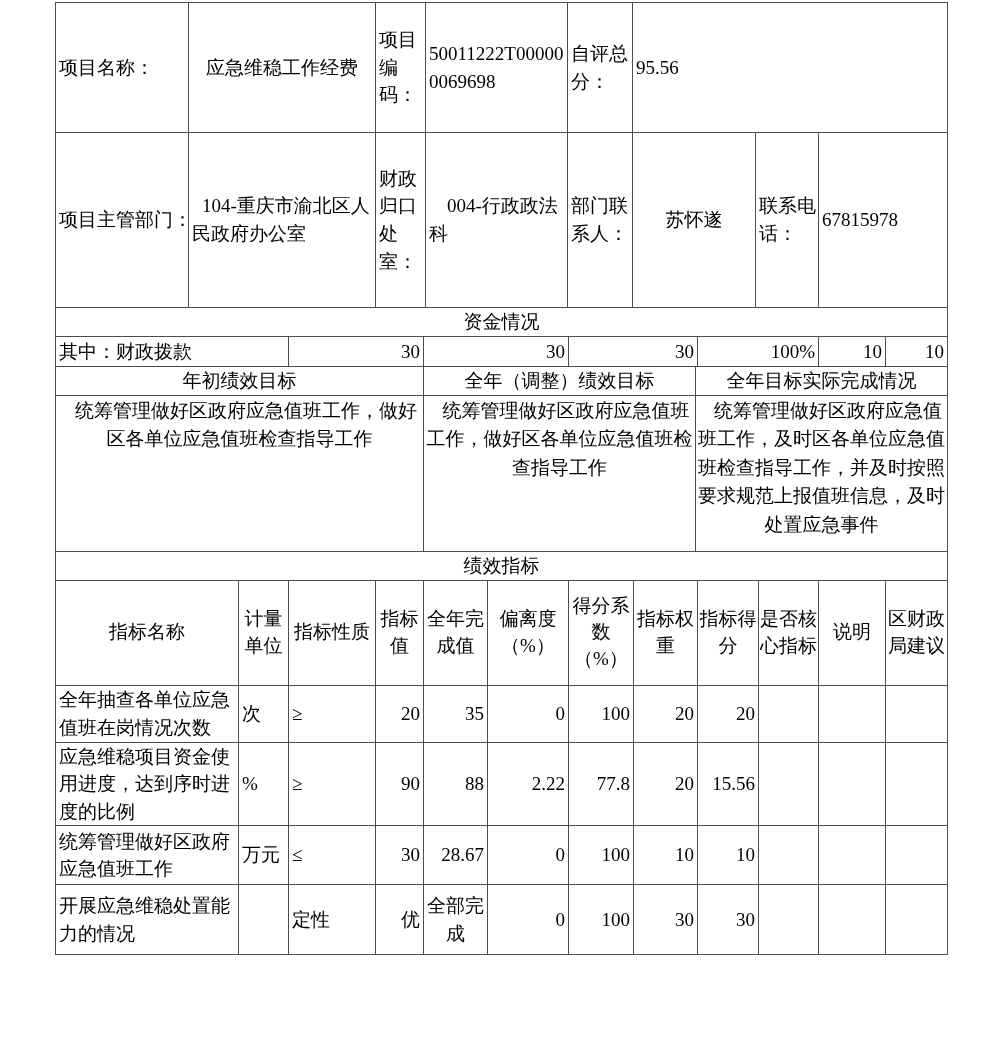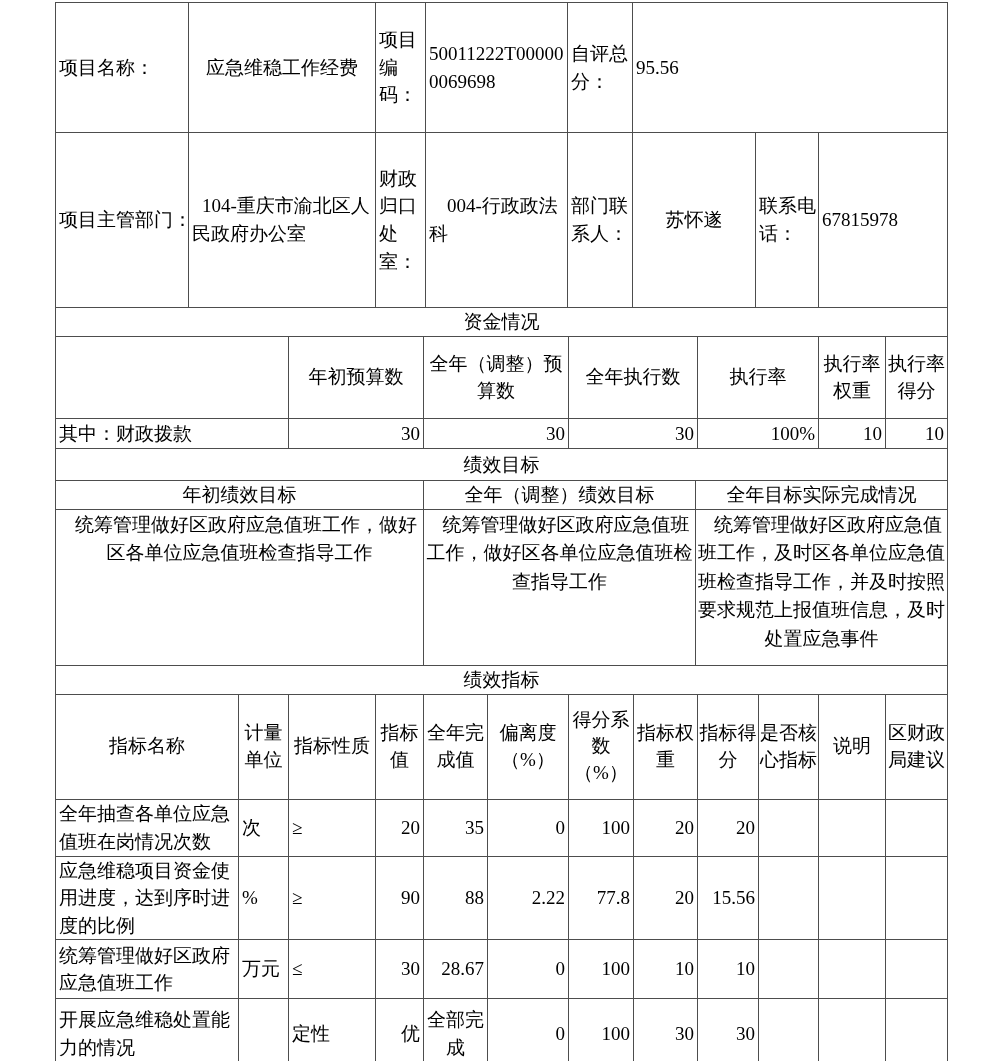--- a/index.html
+++ b/index.html
@@ -88,51 +88,39 @@
         <col style="width:145px">
         <col style="width:129px">
       <col style="width:121px">
         <col style="width:67px">
         <col style="width:62px">
     </colgroup>
     <tbody>
         <tr style="height:29px">
       <td class="band" colspan="7">资金情况</td>
     </tr>
-    <tr style="height:82px">
-      <td class="c hdr"></td>
-      <td class="c hdr">年初预算数</td>
-      <td class="c hdr">全年（调整）预算数</td>
-      <td class="c hdr">全年执行数</td>
-      <td class="c hdr">执行率</td>
-      <td class="c hdr">执行率权重</td>
-      <td class="c hdr">执行率得分</td>
-    </tr>
     <tr style="height:30px">
       <td class="l">其中：财政拨款</td>
       <td class="r">30</td>
       <td class="r">30</td>
       <td class="r">30</td>
       <td class="r">100%</td>
       <td class="r">10</td>
       <td class="r">10</td>
     </tr>
   </tbody>
     </table>
 
   <table>
     <colgroup>
       <col style="width:368px">
         <col style="width:272px">
         <col style="width:252px">
     </colgroup>
     <tbody>
-        <tr style="height:32px">
-      <td class="band" colspan="3">绩效目标</td>
-    </tr>
     <tr style="height:28px">
       <td class="c">年初绩效目标</td>
       <td class="c">全年（调整）绩效目标</td>
       <td class="c">全年目标实际完成情况</td>
     </tr>
     <tr style="height:142px">
       <td class="top para">统筹管理做好区政府应急值班工作，做好区各单位应急值班检查指导工作</td>
       <td class="top para">统筹管理做好区政府应急值班工作，做好区各单位应急值班检查指导工作</td>
       <td class="top para">统筹管理做好区政府应急值班工作，及时区各单位应急值班检查指导工作，并及时按照要求规范上报值班信息，及时处置应急事件</td>
     </tr>

